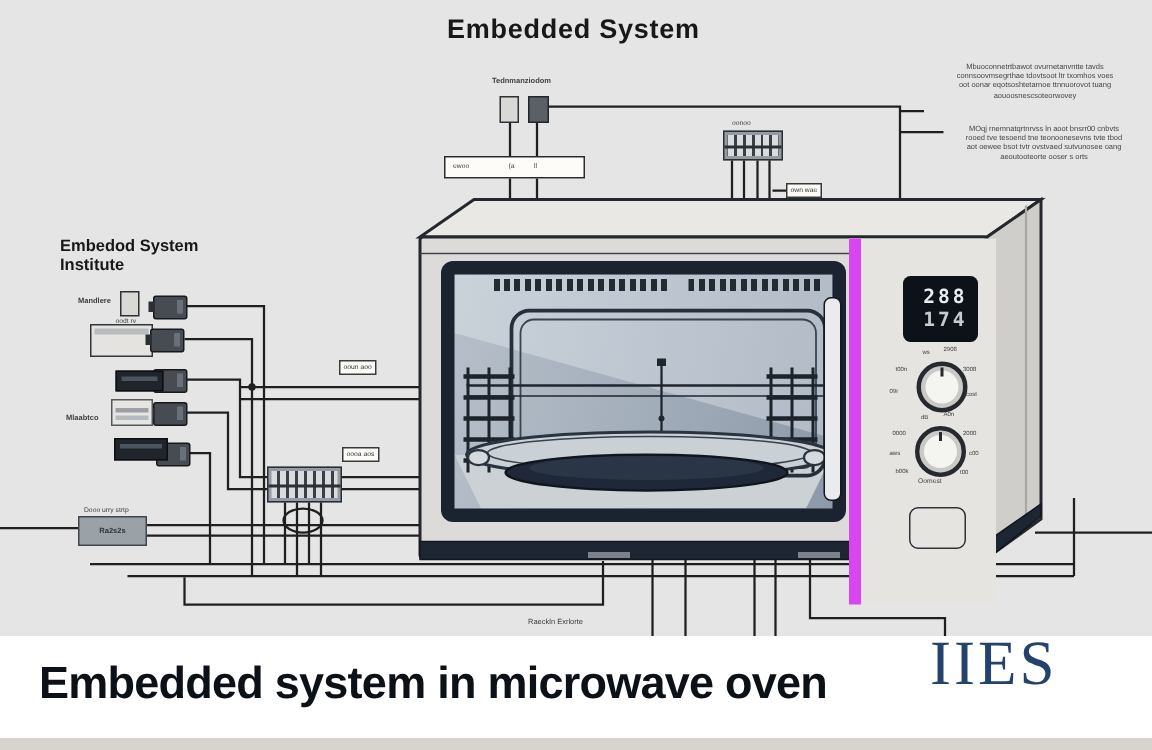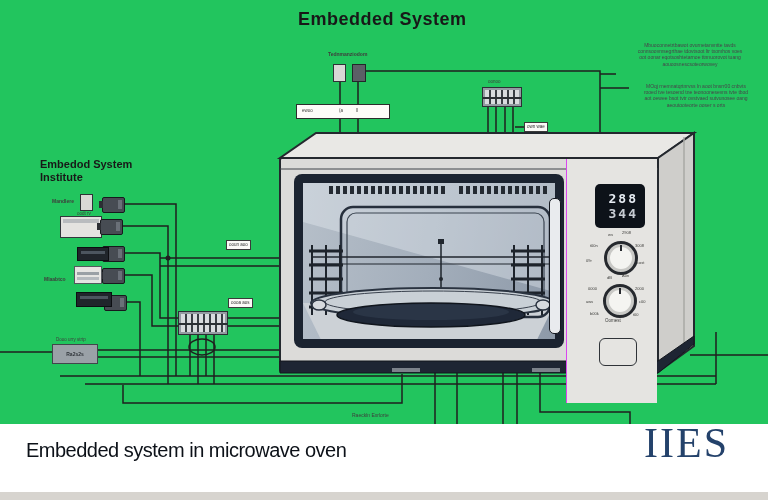--- a/index.html
+++ b/index.html
@@ -1,16 +1,16 @@
 <!DOCTYPE html>
 <html><head>
 <meta charset="utf-8">
 <style>
   html,body{margin:0;padding:0;}
-  .canvas{position:relative;width:768px;height:500px;background:#22c55e;overflow:hidden;
+  .canvas{position:relative;width:768px;height:500px;background:#e5e5e5;overflow:hidden;
           font-family:"Liberation Sans","DejaVu Sans",sans-serif;color:#1c1c1c;}
   .abs{position:absolute;}
   
   .main-title{left:298px;top:9px;font-size:18px;font-weight:bold;letter-spacing:.5px;color:#181818;}
   .left-heading{left:40px;top:158px;font-size:11px;line-height:13px;font-weight:bold;color:#181818;}
   
   .t5{font-size:5px;line-height:6px;color:#3e3e3c;font-weight:bold;}
   .t4{font-size:4.5px;line-height:5px;color:#3e3e3c;}
   .annot{width:148px;font-size:5px;line-height:6.2px;color:#46464a;text-align:center;}
   
@@ -42,35 +42,35 @@
             background:linear-gradient(100deg,#b6bfc9 0%,#a3aebb 50%,#8d99a8 100%);}
   .wedge{position:absolute;inset:0;background:rgba(235,240,245,.38);
          clip-path:polygon(0 0,100% 0,100% 70%,0 25%);}
   .floor{position:absolute;left:0;top:120px;width:252px;height:36px;background:#ccd1d6;
          clip-path:polygon(7% 100%,93% 100%,100% 0,0 0);}
   .vent{position:absolute;height:8px;background:
         repeating-linear-gradient(90deg,#242a32 0 4px,rgba(0,0,0,0) 4px 7px);}
   .handle{position:absolute;left:255px;top:24px;width:10px;height:134px;background:#e9ebee;
           border:1.5px solid #141820;border-radius:5px;}
   
-  .panel{left:566px;top:159px;width:90px;height:244px;background:#e5e4e1;border-left:1px solid #d946ef;}
+  .panel{left:566px;top:159px;width:90px;height:244px;background:#e5e4e1;border-left:8px solid #d946ef;}
   .display{position:absolute;left:28px;top:25px;width:50px;height:44px;background:#0d1219;border-radius:5px;
            display:flex;flex-direction:column;justify-content:center;align-items:flex-end;padding-right:7px;box-sizing:border-box;}
   .display .row{font-family:"DejaVu Sans Mono",monospace;font-weight:bold;font-size:13px;line-height:15px;
                 letter-spacing:2px;color:#e7ecf3;}
   .knob{position:absolute;width:28px;height:28px;border-radius:50%;background:#f4f4f1;
         border:3.5px solid #26292e;box-shadow:inset 0 0 0 3px #c9c9c6;}
   .knob::before{content:"";position:absolute;left:50%;top:1px;width:2px;height:6px;background:#26292e;transform:translateX(-50%);}
   .panel-btn{position:absolute;left:32px;top:179px;width:36px;height:26px;border:1.5px solid #2f3338;border-radius:6px;}
   .ktl{position:absolute;font-size:4px;line-height:4.5px;color:#3c3c3a;}
   
   .footer{left:0;top:424px;width:768px;height:68px;background:#ffffff;}
-  .footer-title{position:absolute;left:26px;top:15px;font-size:20px;font-weight:normal;
+  .footer-title{position:absolute;left:26px;top:15px;font-size:30px;font-weight:bold;
                 letter-spacing:-.5px;color:#0c1118;}
-  .logo{position:absolute;left:644px;top:-2px;width:120px;text-align:left;}
+  .logo{position:absolute;left:620px;top:-2px;width:120px;text-align:left;}
   .logo .iies{font-family:"Liberation Serif","DejaVu Serif",serif;font-size:42px;line-height:42px;
               color:#24426b;letter-spacing:2px;}
   .logo .sub{font-family:"Liberation Serif","DejaVu Serif",serif;font-size:13px;line-height:14px;color:#5f6368;}
   .bottom-strip{left:0;top:492px;width:768px;height:8px;background:#d7d4cf;}
 </style>
 </head>
 <body>
 
 <div class="canvas">
 
@@ -200,21 +200,21 @@
         <ellipse cx="16" cy="122" rx="7" ry="5" fill="#d6dade" stroke="#2a3340" stroke-width="1.5"></ellipse>
         <ellipse cx="240" cy="122" rx="7" ry="5" fill="#d6dade" stroke="#2a3340" stroke-width="1.5"></ellipse>
       </svg>
     </div>
     <div class="handle"></div>
   </div>
 
   <div class="abs panel">
     <div class="display">
       <div class="row">288</div>
-      <div class="row" style="opacity:.85">344</div>
+      <div class="row" style="opacity:.85">174</div>
     </div>
     <span class="ktl" style="left:41px;top:74px">ws</span>
     <span class="ktl" style="left:55px;top:72px">2908</span>
     <span class="ktl" style="left:23px;top:85px">t00n</span>
     <span class="ktl" style="left:68px;top:85px">3008</span>
     <span class="ktl" style="left:19px;top:100px">09r</span>
     <span class="ktl" style="left:70px;top:102px">cost</span>
     <div class="knob" style="left:37px;top:82px"></div>
     <span class="ktl" style="left:40px;top:117px">dB</span>
     <span class="ktl" style="left:55px;top:115px">A0n</span>

